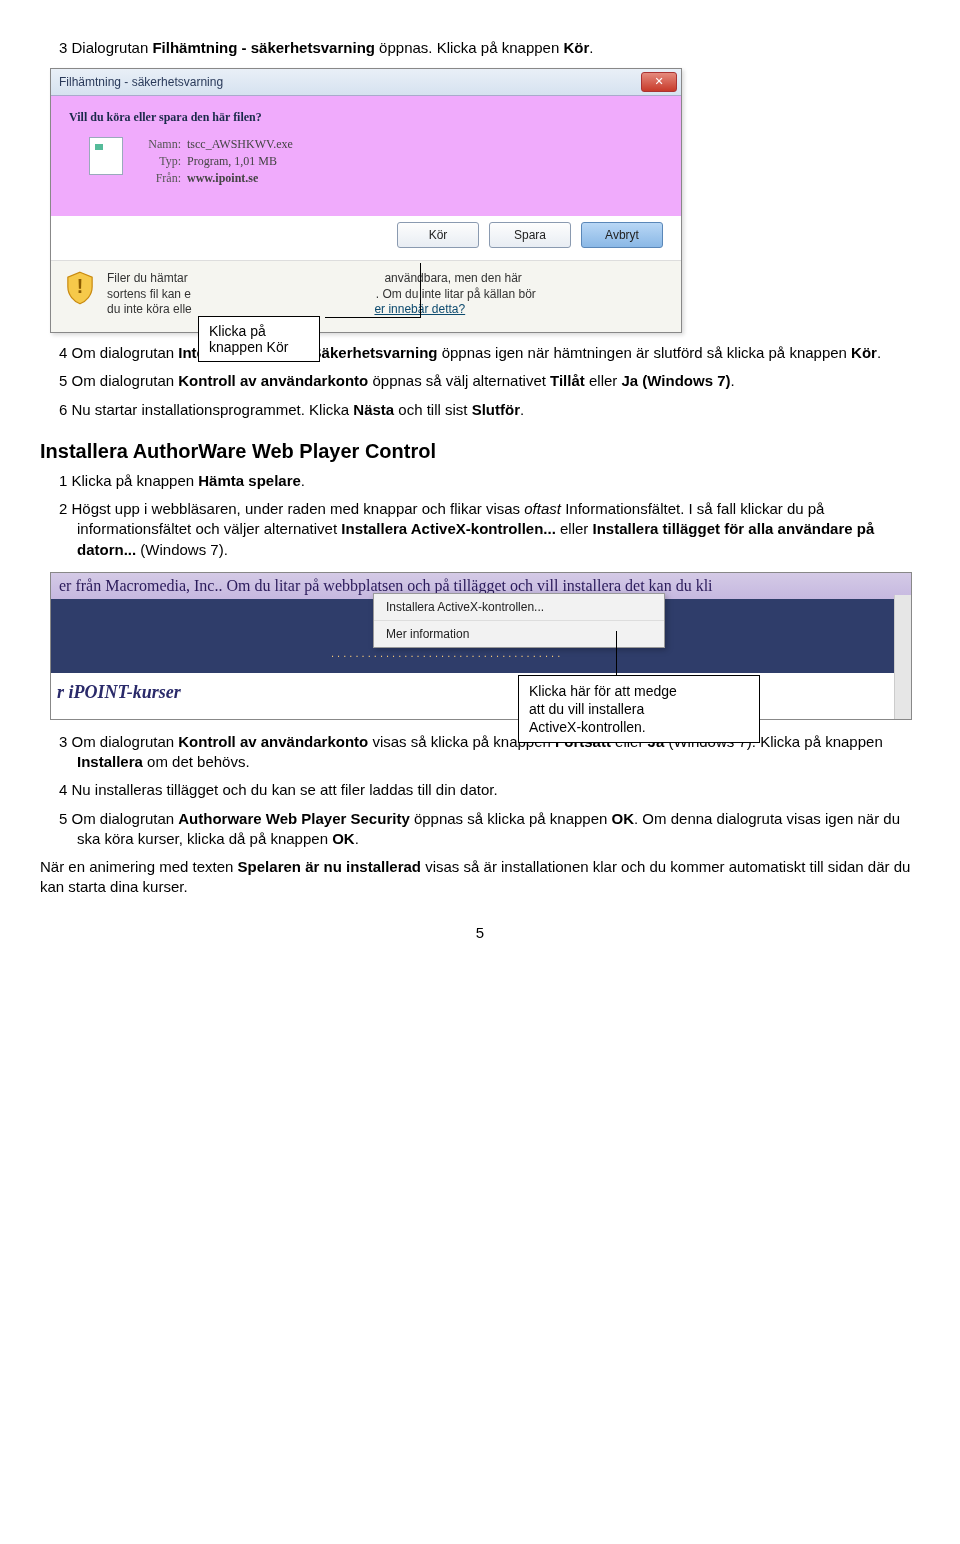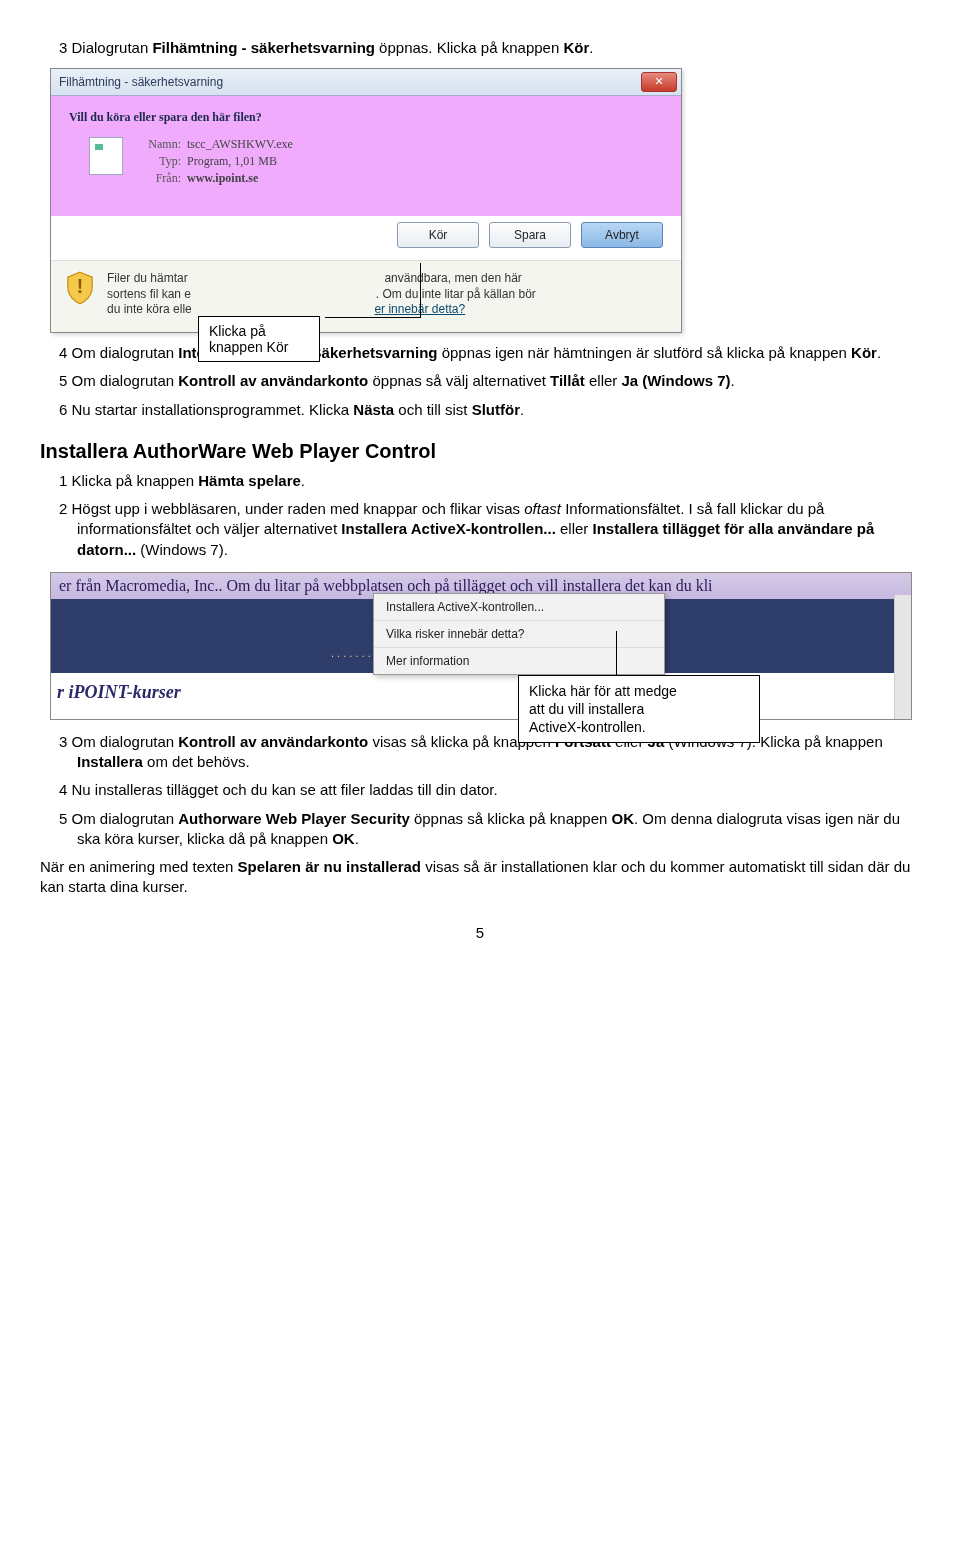--- a/index.html
+++ b/index.html
@@ -333,21 +333,20 @@
   <div class="bar-darkblue"></div>
   <div class="bar-darkblue2">
     <span>. . . . . . . . . . . . . . . . . . . . . . . . . . . . . . . . . . . . . .</span>
   </div>
   <div class="bar-white">
     <div class="ipoint-label"><span>r iPOINT-kurser</span></div>
   </div>
   <div class="scrollbar"></div>
   <div class="context-menu">
     <div class="mitem">Installera ActiveX-kontrollen...</div>
-    <div class="mitem">Vilka risker innebär detta?</div>
     <div class="mitem">Mer information</div>
   </div>
   <div class="callout2-line"></div>
   <div class="callout2">
     <span>Klicka här för att medge</span><br>
     <span>att du vill installera</span><br>
     <span>ActiveX-kontrollen.</span>
   </div>
 </div>
 

